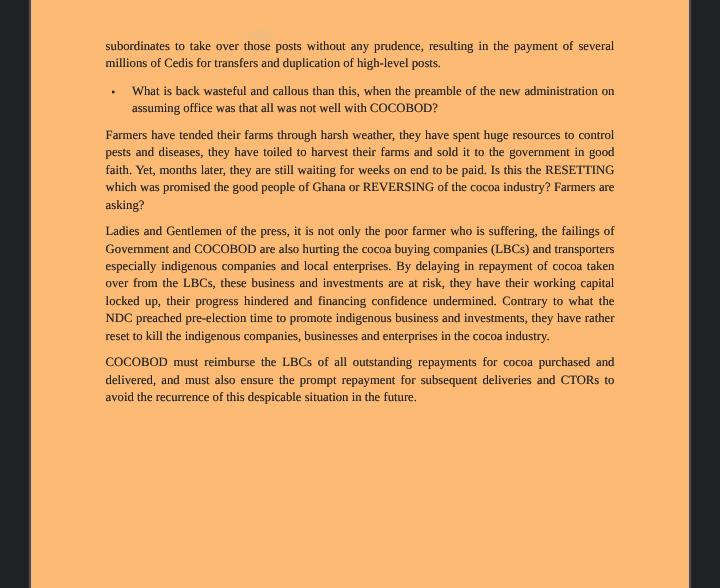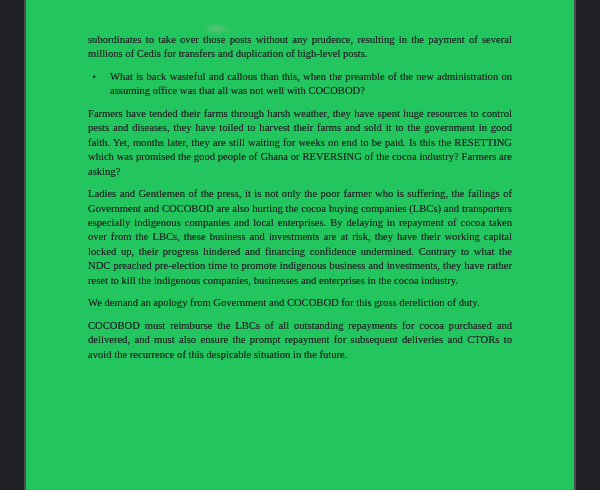--- a/index.html
+++ b/index.html
@@ -25,21 +25,21 @@
     background: #202124;
   }
   .side-bar.left  { left: 0;  border-right: 2px solid #4b4b4e; }
   .side-bar.right { right: 0; border-left: 2px solid #4b4b4e; }
   .paper {
     position: absolute;
     left: 26px;
     right: 26px;
     top: 0;
     bottom: 0;
-    background: #22c55e;
+    background: #fdba74;
   }
   .smudge {
     position: absolute;
     left: 176px;
     top: 23px;
     width: 30px;
     height: 12px;
     border-radius: 50%;
     background: radial-gradient(ellipse at center, rgba(202,192,158,0.35), rgba(202,192,158,0) 72%);
   }
@@ -91,20 +91,19 @@
       <div class="bullet-row">
         <span class="bullet-marker">▪</span>
         <p class="para bullet-text">What is back wasteful and callous than this, when the preamble of the new administration on assuming office was that all was not well with COCOBOD?</p>
       </div>
 
       <p class="para">Farmers have tended their farms through harsh weather, they have spent huge resources to control pests and diseases, they have toiled to harvest their farms and sold it to the government in good faith. Yet, months later, they are still waiting for weeks on end to be paid. Is this the RESETTING which was promised the good people of Ghana or REVERSING of the cocoa industry? Farmers are asking?</p>
 
       <p class="para">Ladies and Gentlemen of the press, it is not only the poor farmer who is suffering, the failings of Government and COCOBOD are also hurting the cocoa buying companies (LBCs) and transporters especially indigenous companies and local enterprises. By delaying in repayment of cocoa taken over from the LBCs, these business and investments are at risk, they have their working capital locked up, their progress hindered and financing confidence undermined. Contrary to what the NDC preached pre-election time to promote indigenous business and investments, they have rather reset to kill the indigenous companies, businesses and enterprises in the cocoa industry.</p>
 
 
-      <p class="para">We demand an apology from Government and COCOBOD for this gross dereliction of duty.</p>
 
       <p class="para">COCOBOD must reimburse the LBCs of all outstanding repayments for cocoa purchased and delivered, and must also ensure the prompt repayment for subsequent deliveries and CTORs to avoid the recurrence of this despicable situation in the future.</p>
 
 
     </div>
   </div>
 </div>
 
 </body></html>

